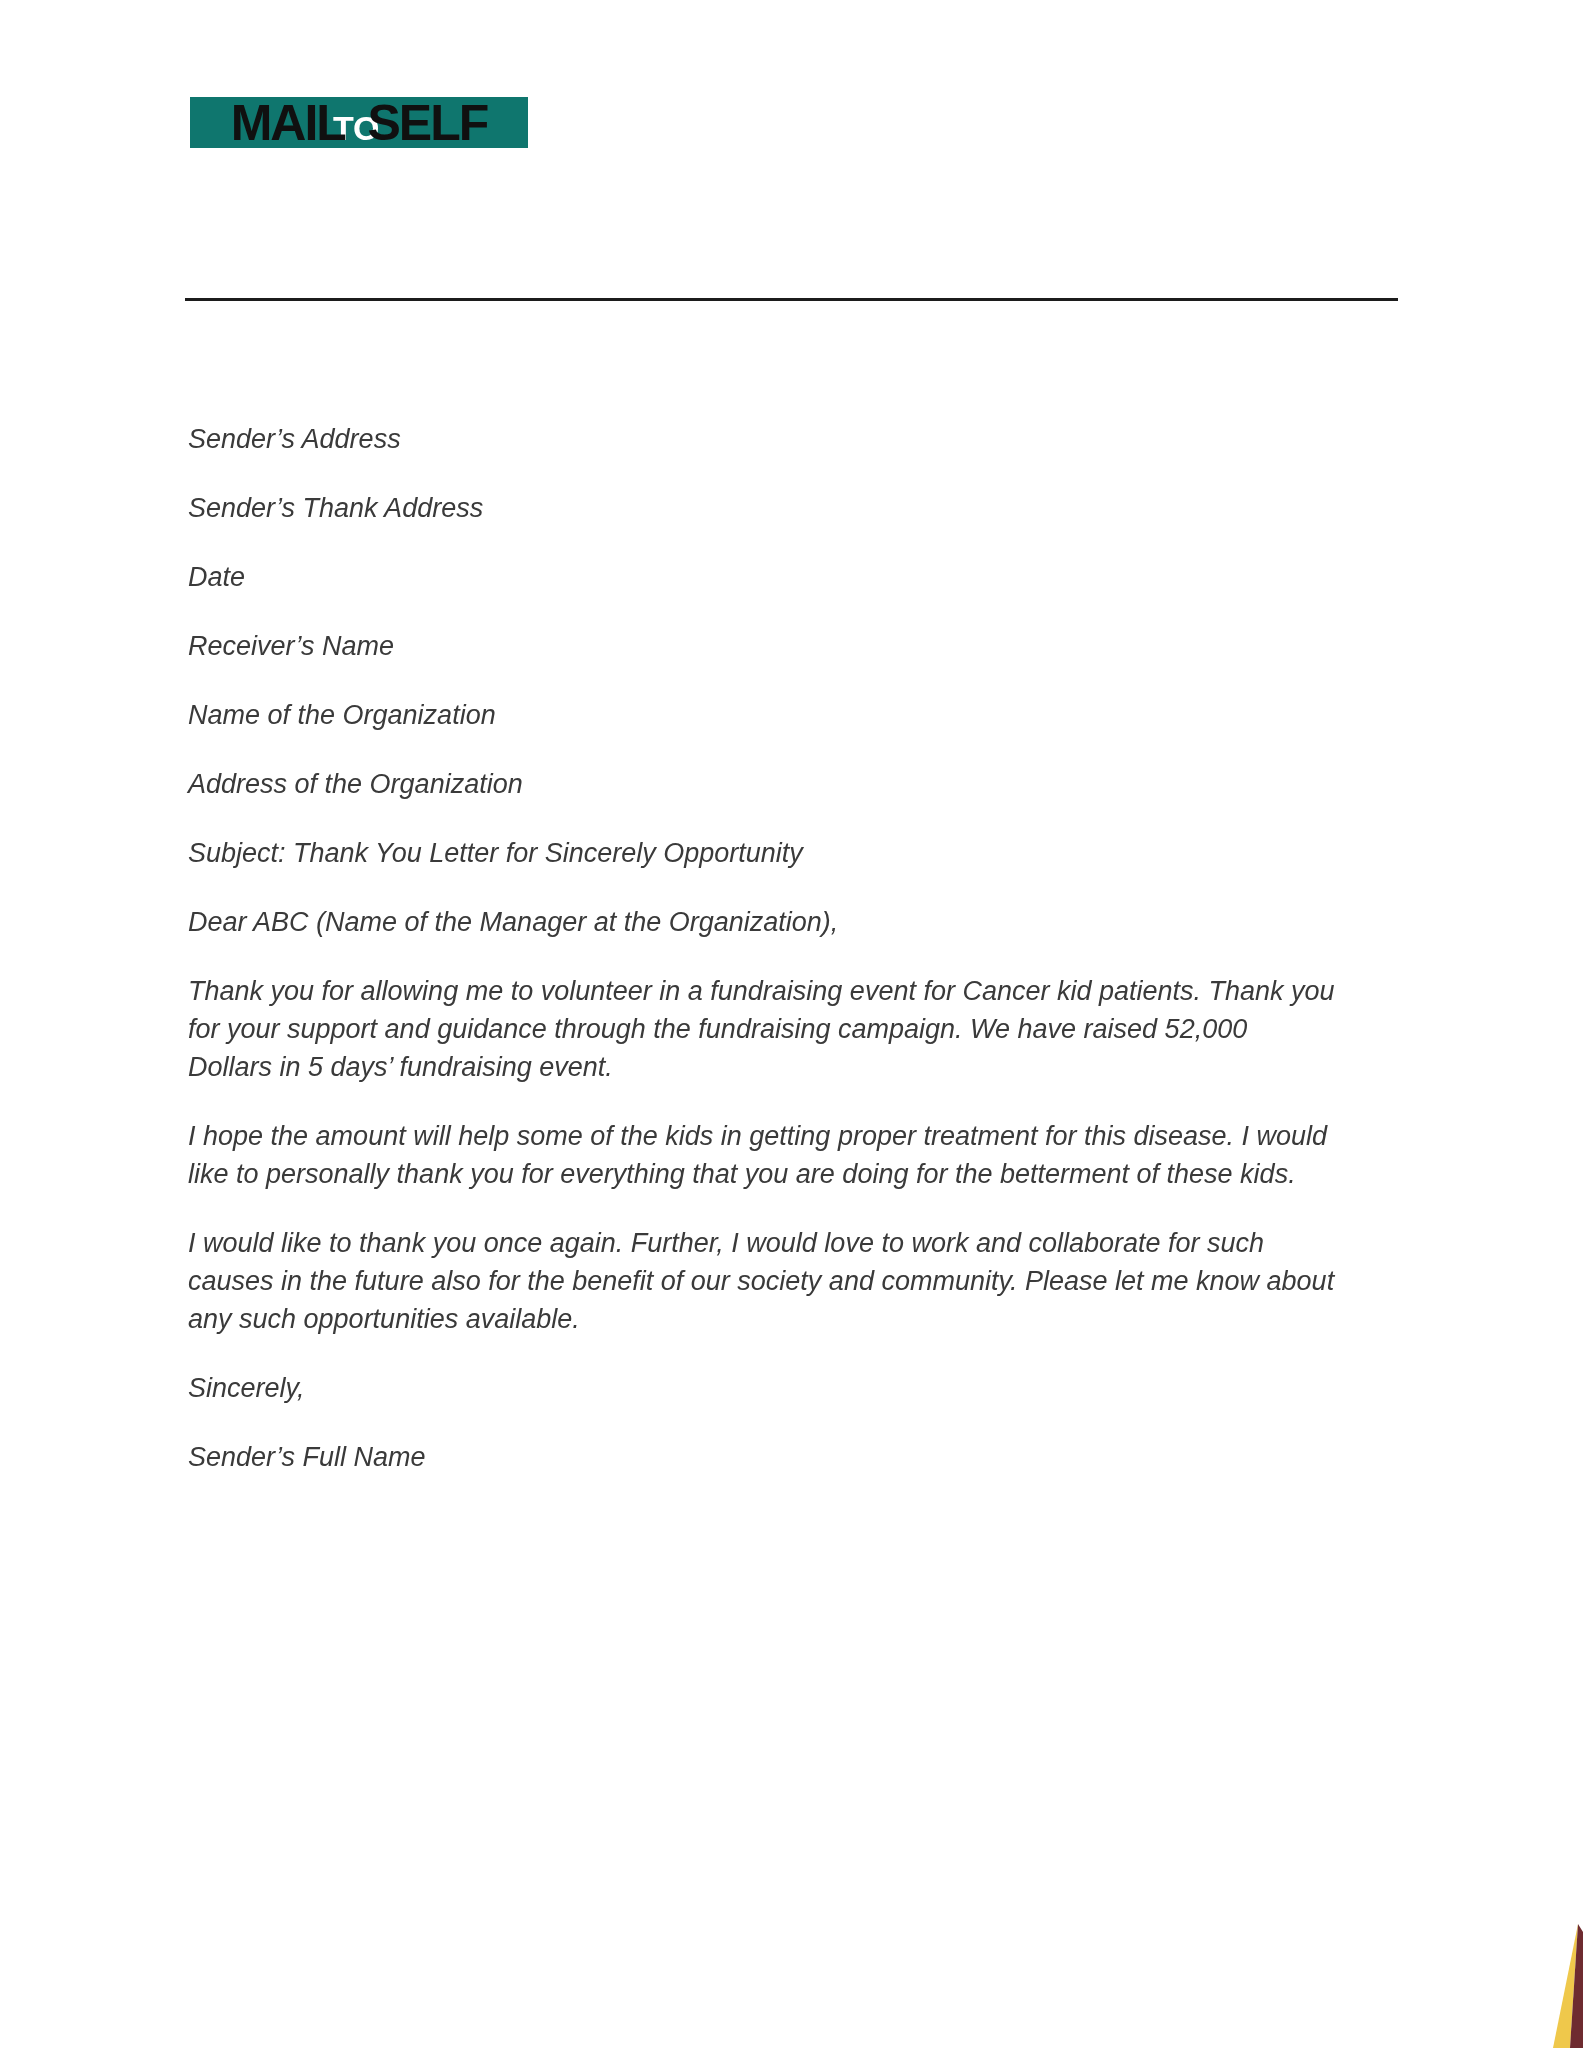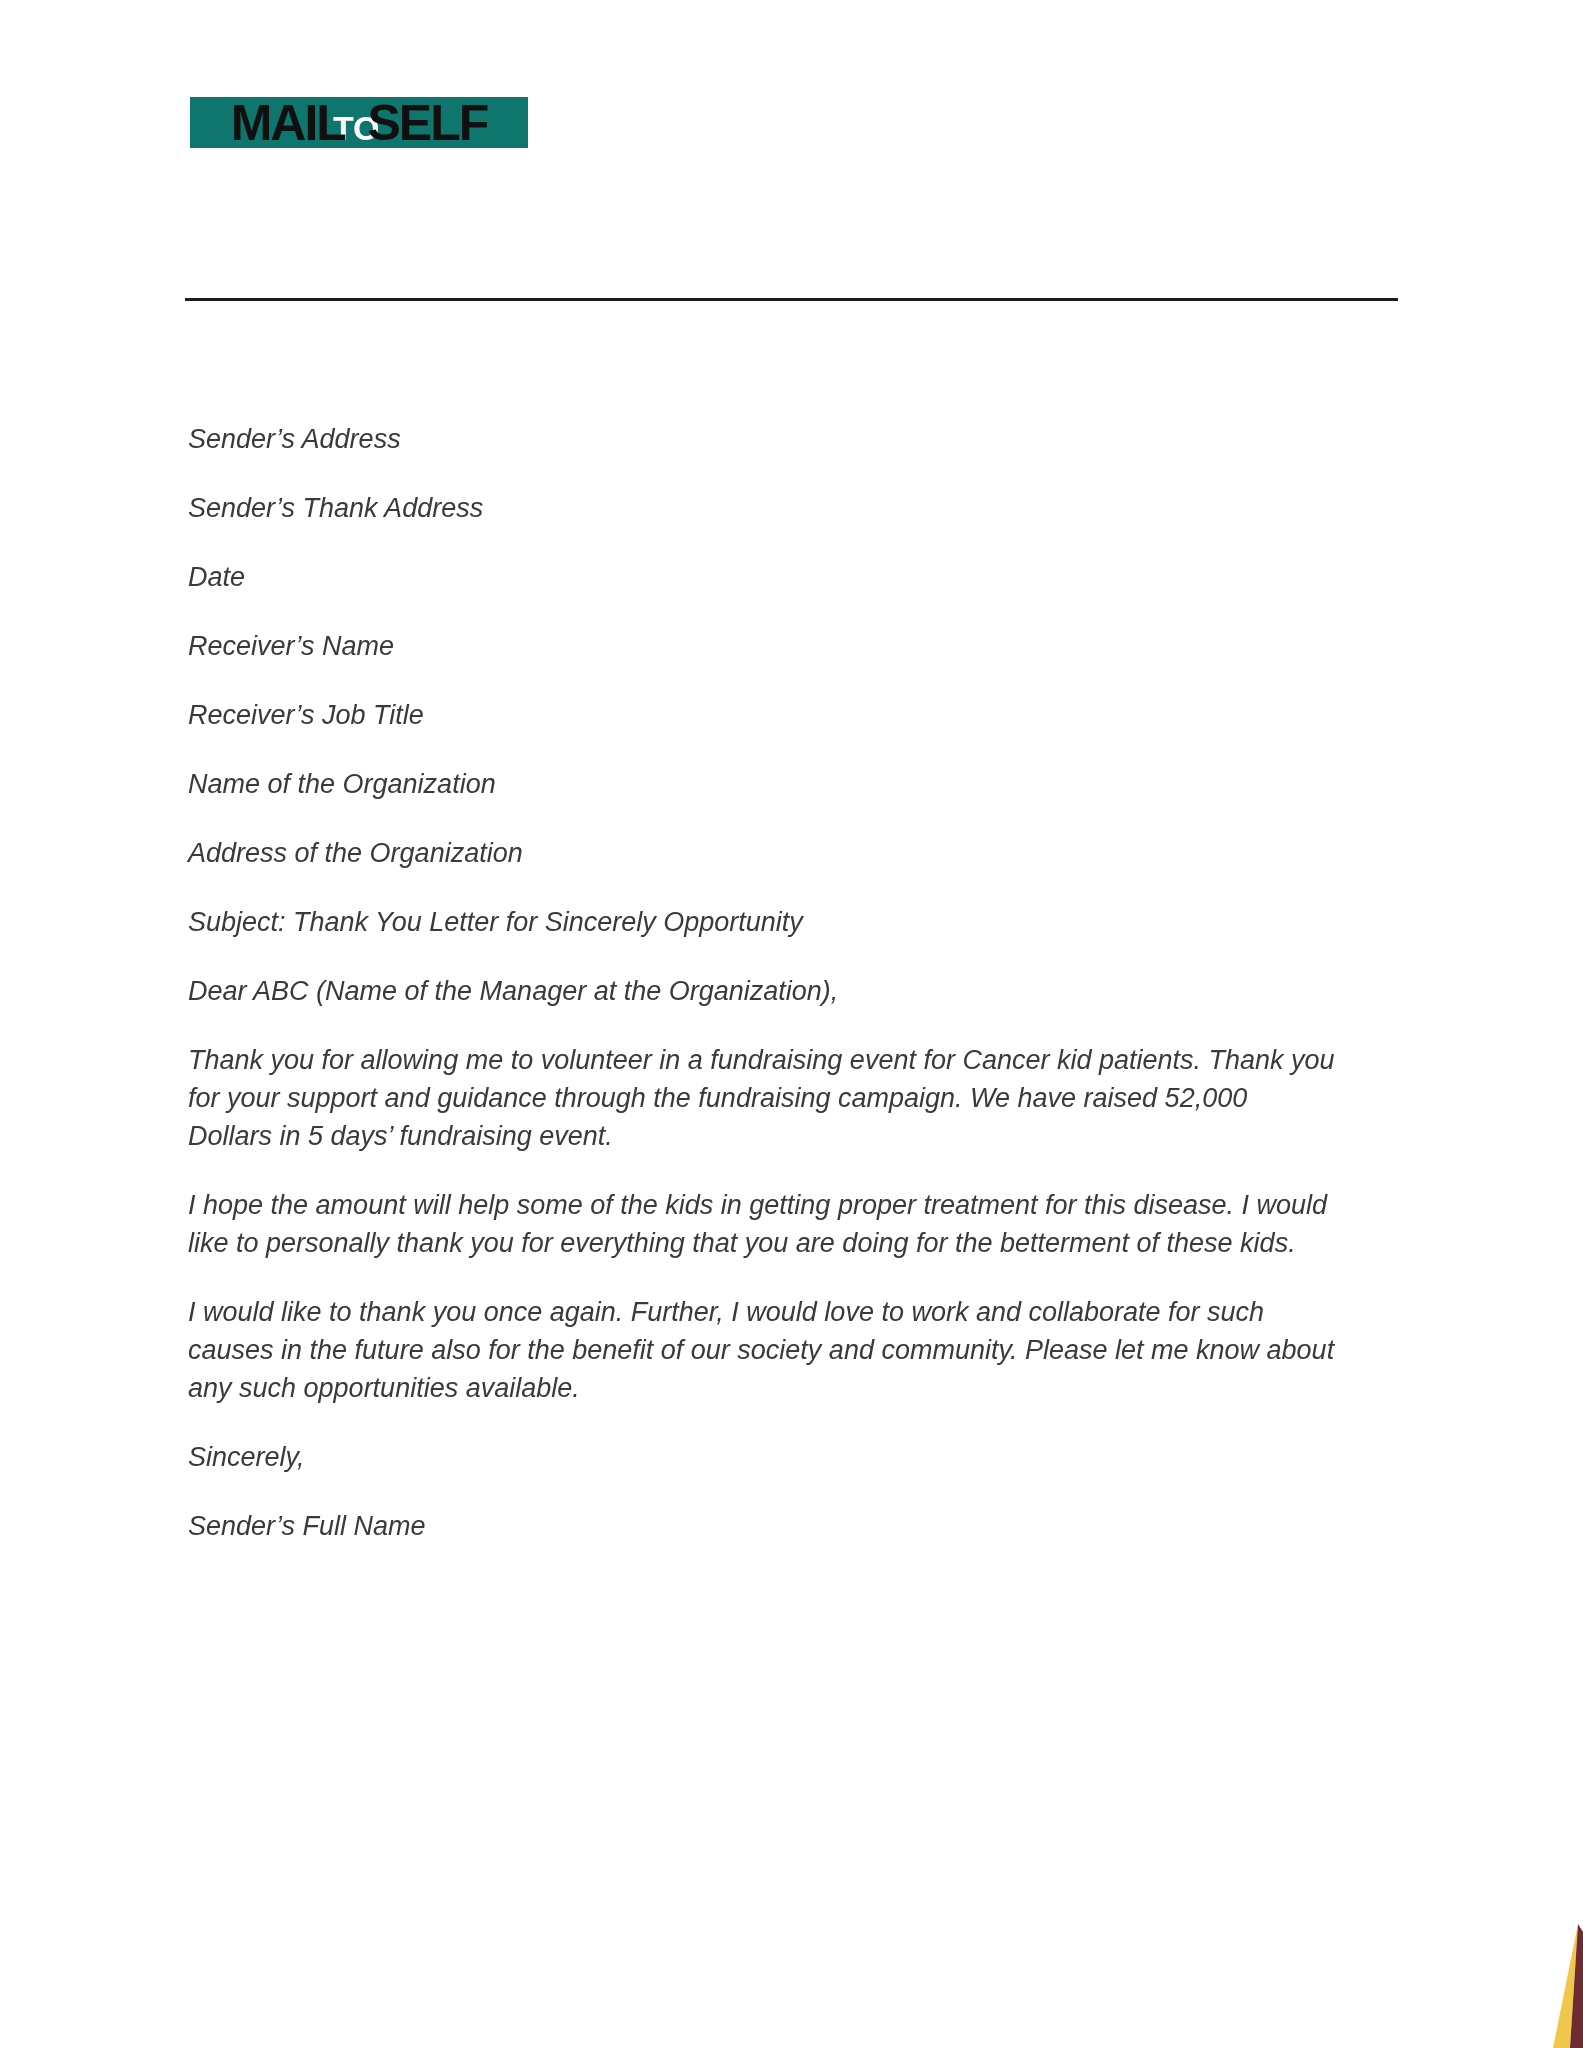--- a/index.html
+++ b/index.html
@@ -87,21 +87,20 @@
     <span class="logo-black">SELF</span>
   </div>
 
   <div class="rule"></div>
 
   <div class="letter">
     <p>Sender’s Address</p>
     <p>Sender’s Thank Address</p>
     <p>Date</p>
     <p>Receiver’s Name</p>
-    <p>Receiver’s Job Title</p>
     <p>Name of the Organization</p>
     <p>Address of the Organization</p>
     <p>Subject: Thank You Letter for Sincerely Opportunity</p>
     <p>Dear ABC (Name of the Manager at the Organization),</p>
     <p>Thank you for allowing me to volunteer in a fundraising event for Cancer kid patients. Thank you
 for your support and guidance through the fundraising campaign. We have raised 52,000
 Dollars in 5 days’ fundraising event.</p>
     <p>I hope the amount will help some of the kids in getting proper treatment for this disease. I would
 like to personally thank you for everything that you are doing for the betterment of these kids.</p>
     <p>I would like to thank you once again. Further, I would love to work and collaborate for such

